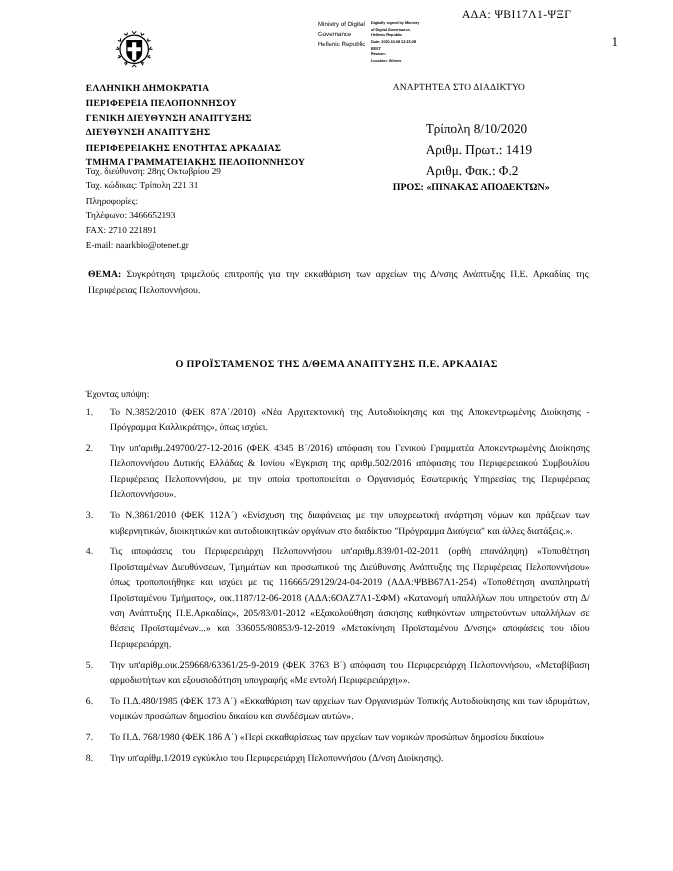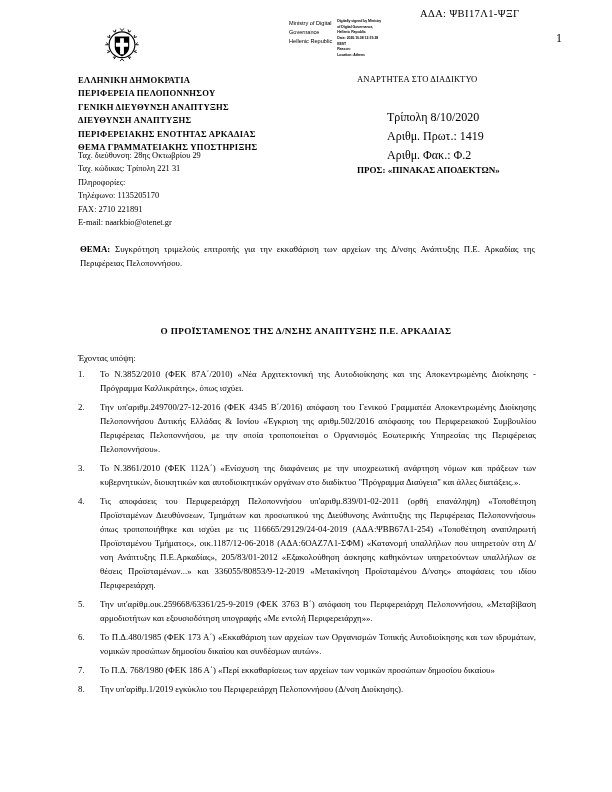--- a/index.html
+++ b/index.html
@@ -238,48 +238,48 @@
       </g>
     </svg>
   </div>
 
   <div class="letterhead">
     <div>ΕΛΛΗΝΙΚΗ ΔΗΜΟΚΡΑΤΙΑ</div>
     <div>ΠΕΡΙΦΕΡΕΙΑ ΠΕΛΟΠΟΝΝΗΣΟΥ</div>
     <div>ΓΕΝΙΚΗ ΔΙΕΥΘΥΝΣΗ ΑΝΑΠΤΥΞΗΣ</div>
     <div>ΔΙΕΥΘΥΝΣΗ ΑΝΑΠΤΥΞΗΣ</div>
     <div>ΠΕΡΙΦΕΡΕΙΑΚΗΣ ΕΝΟΤΗΤΑΣ ΑΡΚΑΔΙΑΣ</div>
-    <div>ΘΕΜΑ ΓΡΑΜΜΑΤΕΙΑΚΗΣ ΥΠΟΣΤΗΡΙΞΗΣ</div>
+    <div>ΤΜΗΜΑ ΓΡΑΜΜΑΤΕΙΑΚΗΣ ΠΕΛΟΠΟΝΝΗΣΟΥ</div>
   </div>
 
   <div class="anartitea">ΑΝΑΡΤΗΤΕΑ ΣΤΟ ΔΙΑΔΙΚΤΥΟ</div>
 
   <div class="protocol">
     <span class="row">Τρίπολη    8/10/2020</span>
     <span class="row">Αριθμ. Πρωτ.: 1419</span>
     <span class="row">Αριθμ. Φακ.: Φ.2</span>
   </div>
 
   <div class="contact">
     <div>Ταχ. διεύθυνση:  28ης Οκτωβρίου 29</div>
     <div>Ταχ. κώδικας: Τρίπολη  221 31</div>
     <div>Πληροφορίες:</div>
-    <div>Τηλέφωνο: 1135205170</div>
+    <div>Τηλέφωνο: 3466652193</div>
     <div>FAX: 2710 221891</div>
     <div>E-mail: naarkbio@otenet.gr</div>
   </div>
 
   <div class="pros">ΠΡΟΣ: «ΠΙΝΑΚΑΣ ΑΠΟΔΕΚΤΩΝ»</div>
 
   <div class="thema">
     <span class="lbl">ΘΕΜΑ:</span>
     <span class="body">Συγκρότηση τριμελούς επιτροπής για την εκκαθάριση των αρχείων της Δ/νσης Ανάπτυξης Π.Ε. Αρκαδίας της Περιφέρειας Πελοποννήσου.</span>
   </div>
 
-  <div class="apofasi-sub">Ο ΠΡΟΪΣΤΑΜΕΝΟΣ ΤΗΣ Δ/ΝΣΗΣ ΑΝΑΠΤΥΞΗΣ Π.Ε. ΑΡΚΑΔΙΑΣ</div>
+  <div class="apofasi-sub">Ο ΠΡΟΪΣΤΑΜΕΝΟΣ ΤΗΣ Δ/ΘΕΜΑ ΑΝΑΠΤΥΞΗΣ Π.Ε. ΑΡΚΑΔΙΑΣ</div>
 
   <div class="echontas">Έχοντας υπόψη:</div>
 
   <div class="reflist">
     <div class="ref-item">
       <span class="ref-num">1.</span>
       <span class="ref-text">Το Ν.3852/2010 (ΦΕΚ 87Α΄/2010) «Νέα Αρχιτεκτονική της Αυτοδιοίκησης και της Αποκεντρωμένης Διοίκησης - Πρόγραμμα Καλλικράτης», όπως ισχύει.</span>
     </div>
     <div class="ref-item">
       <span class="ref-num">2.</span>

